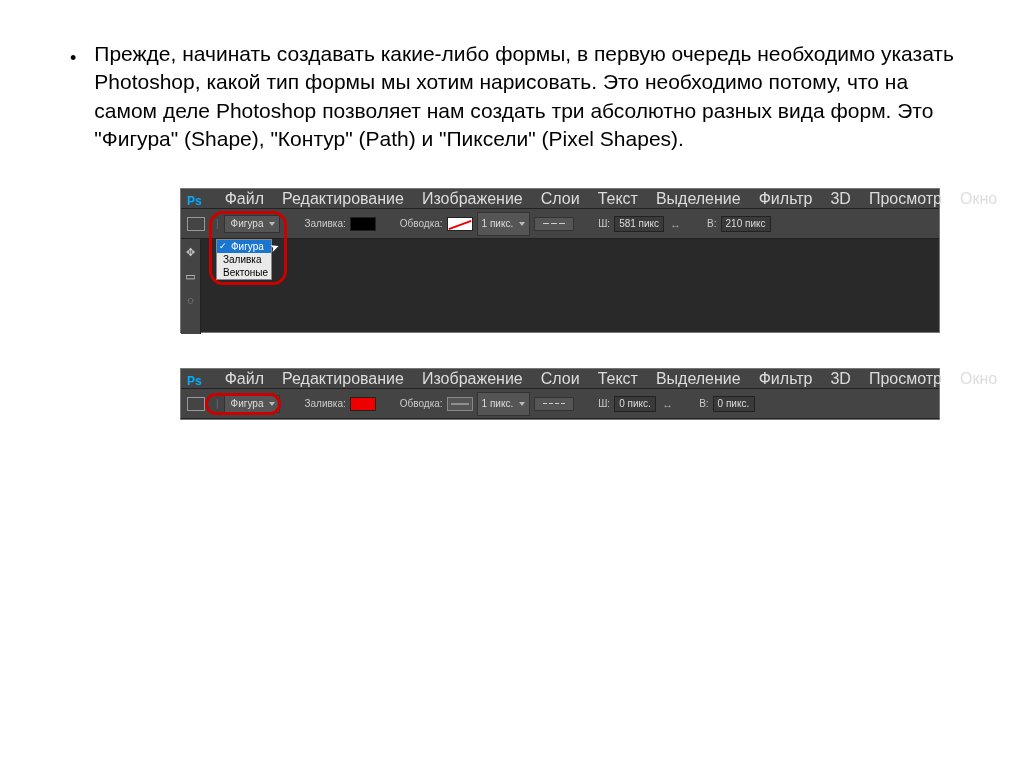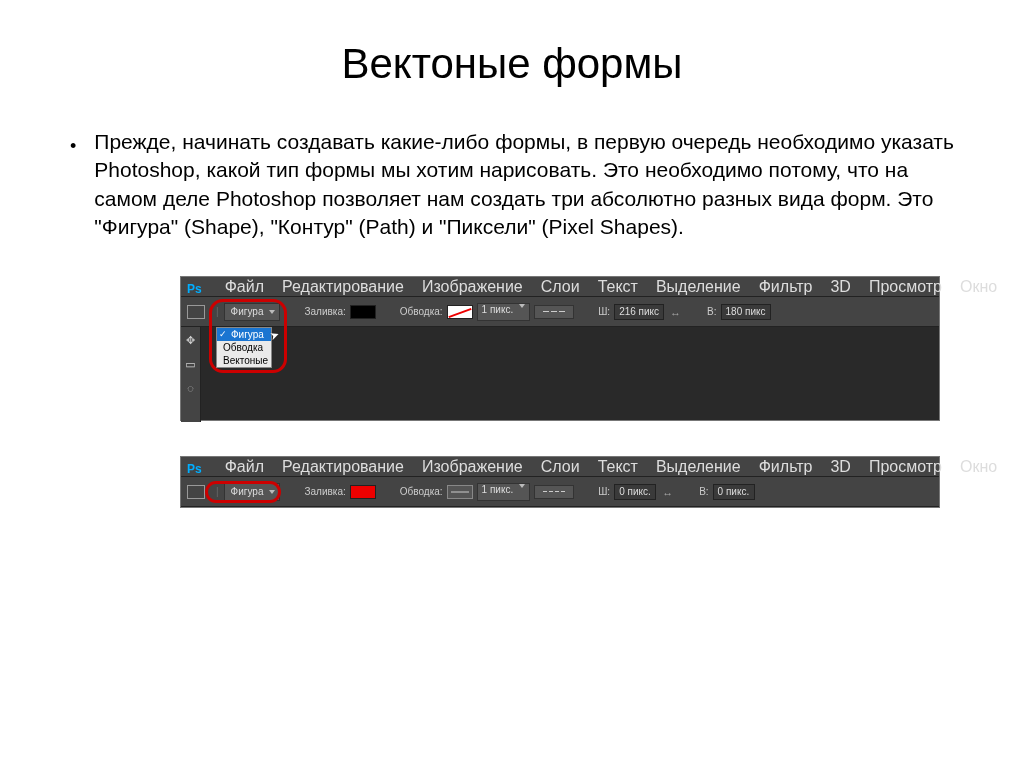--- a/index.html
+++ b/index.html
@@ -124,23 +124,23 @@
     border: 1px solid #888;
     background: #555;
     position: relative;
   }
   .stroke-swatch::after{
     content:"";
     position:absolute; left:3px; right:3px; top:50%;
     border-top:1px solid #ccc; transform:translateY(-50%);
   }
   .size-field {
-    display: flex; gap: 2px;
+    display: flex; align-items: center; gap: 2px;
     background: #555; border: 1px solid #333;
-    height: 18px; padding: 0 4px;
+    height: 24px; padding: 0 4px;
     font-size: 10px; color: #ddd;
   }
   .size-field .chev {
     width: 0; height: 0;
     border-left: 3px solid transparent;
     border-right: 3px solid transparent;
     border-top: 4px solid #bbb;
     margin-left: 4px;
   }
   .dash-style {
@@ -234,21 +234,20 @@
     position: absolute;
     left: 20px; right: 0; top: 50px; bottom: 0;
     background: #292929;
   }
 </style>
 </head>
 <body>
 
 <div class="slide">
 
-  <h1 class="title">Вектоные формы</h1>
 
   <div class="body-text">
     <span class="bullet">•</span>
     <span>Прежде, начинать создавать какие-либо формы, в первую очередь необходимо указать Photoshop, какой тип формы мы хотим нарисовать. Это необходимо потому, что на самом деле Photoshop позволяет нам создать три абсолютно разных вида форм. Это "Фигура" (Shape), "Контур" (Path) и "Пиксели" (Pixel Shapes).</span>
   </div>
 
   <div class="ps-shot large">
     <div class="ps-menubar">
       <span class="ps-logo">Ps</span>
       <span class="menu-item">Файл</span>
@@ -278,42 +277,42 @@
         <span>1 пикс.</span>
         <span class="chev"></span>
       </div>
       <div class="dash-style">
         <span class="seg"></span>
           <span class="seg"></span>
           <span class="seg"></span>
       </div>
       <span class="tb-label">Ш:</span>
       <div class="txt-field">
-          <span>216 пикс</span>
+          <span>581 пикс</span>
         </div>
       <span class="link-icon">↔</span>
       <span class="tb-label">В:</span>
       <div class="txt-field">
-          <span>180 пикс</span>
+          <span>210 пикс</span>
         </div>
     </div>
 
     <div class="tool-sidebar">
       <div class="tool-icon">✥</div>
       <div class="tool-icon">▭</div>
       <div class="tool-icon">◌</div>
     </div>
     <div class="canvas-area"></div>
 
     <div class="dd-list">
       <div class="dd-item selected">
         <span>Фигура</span>
         <span class="dd-cursor">➤</span>
       </div>
-      <div class="dd-item">Обводка</div>
+      <div class="dd-item">Заливка</div>
       <div class="dd-item">Вектоные</div>
     </div>
 
     <div class="red-oval o1"></div>
   </div>
 
   <div class="ps-shot small">
     <div class="ps-menubar">
       <span class="ps-logo">Ps</span>
       <span class="menu-item">Файл</span>

